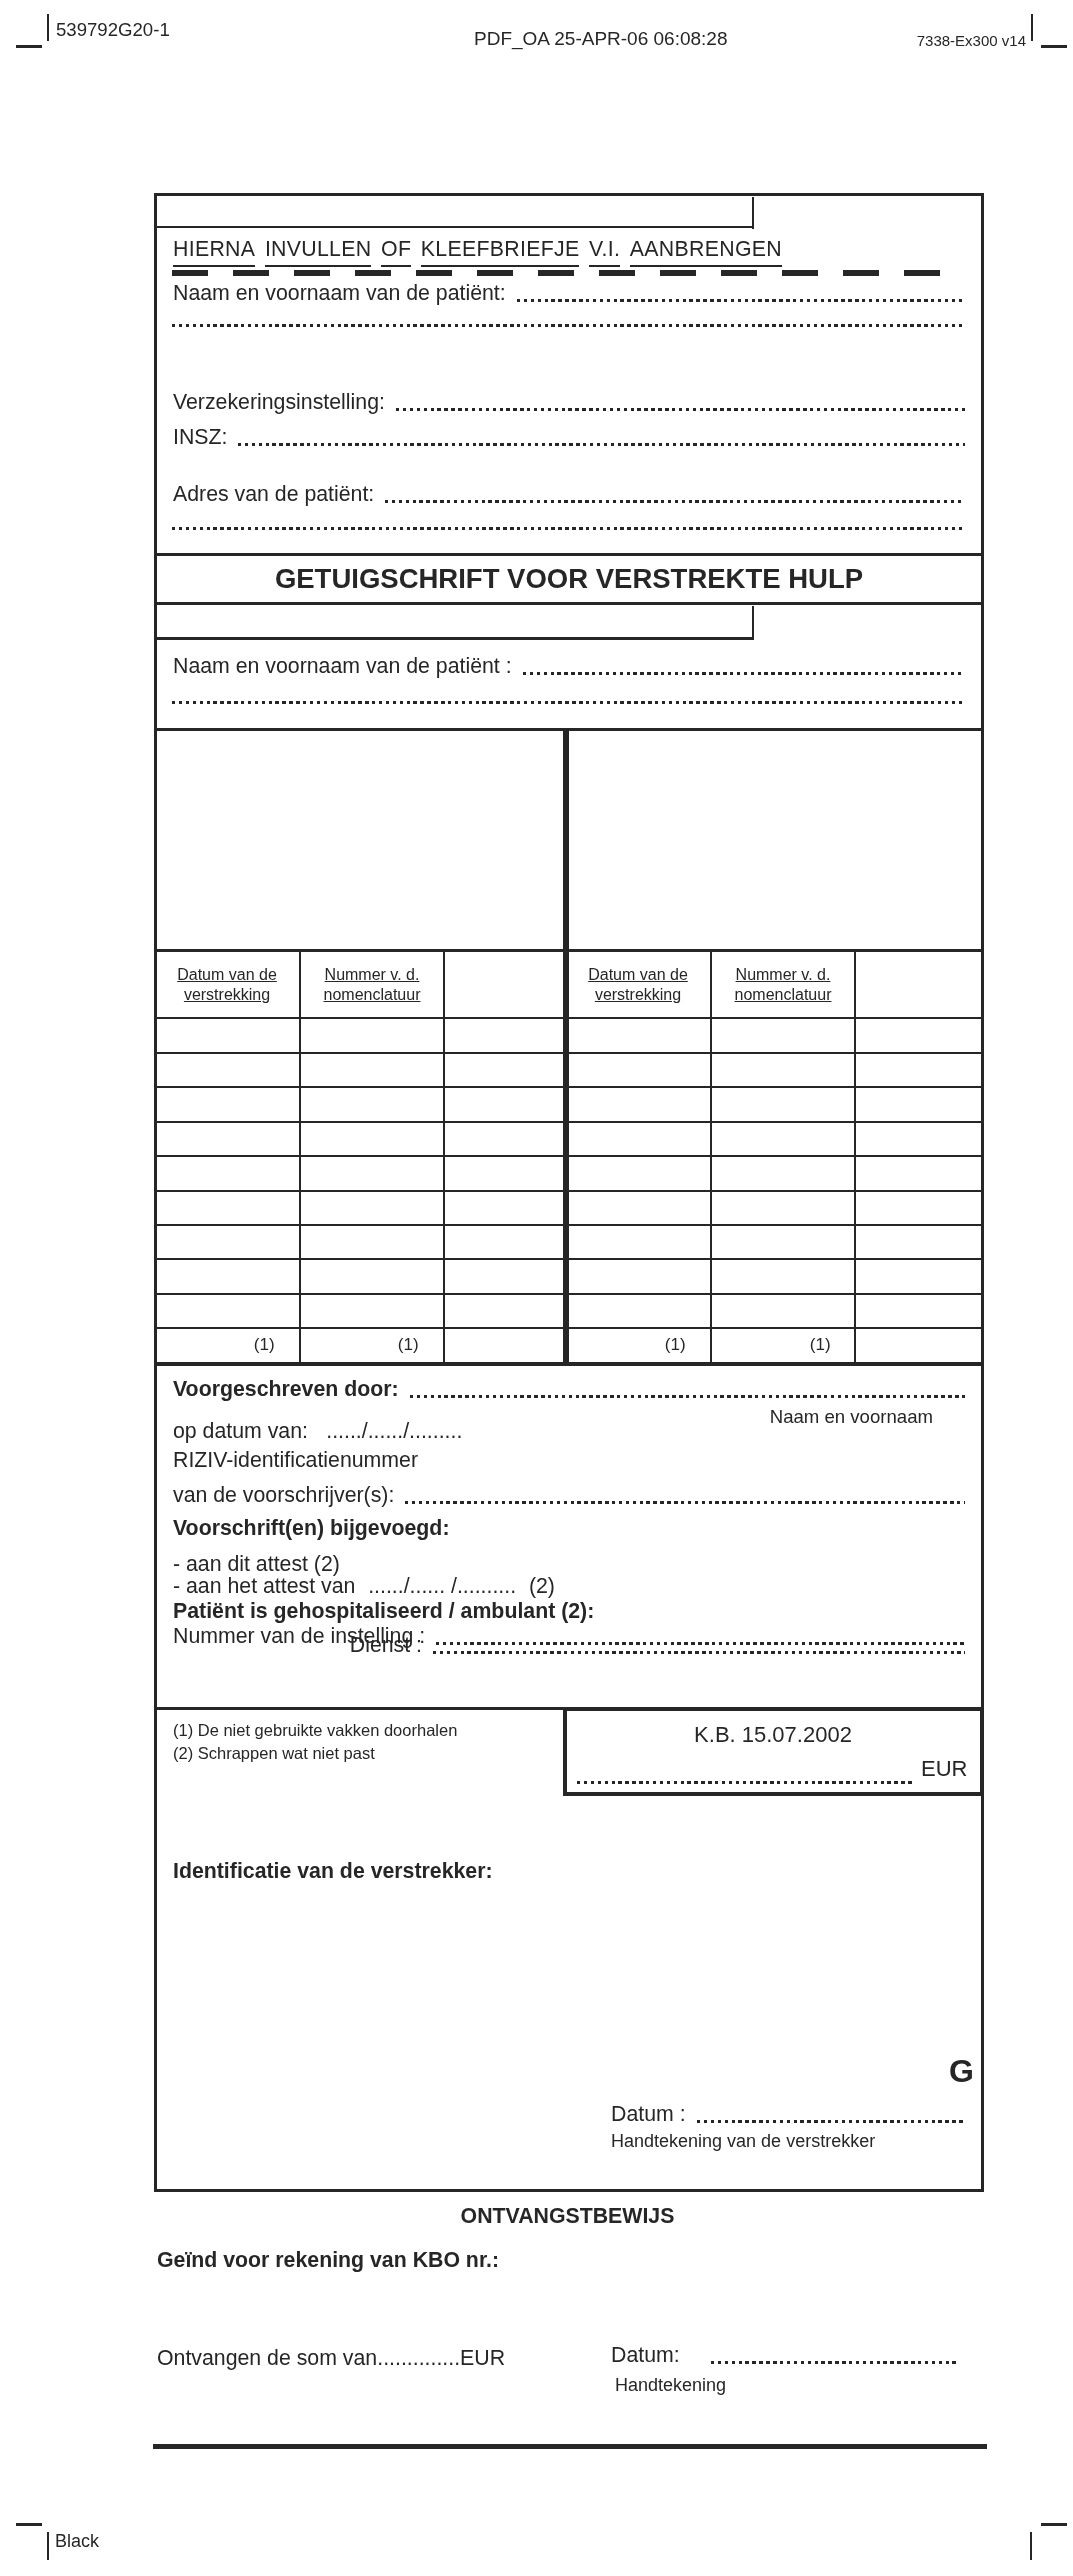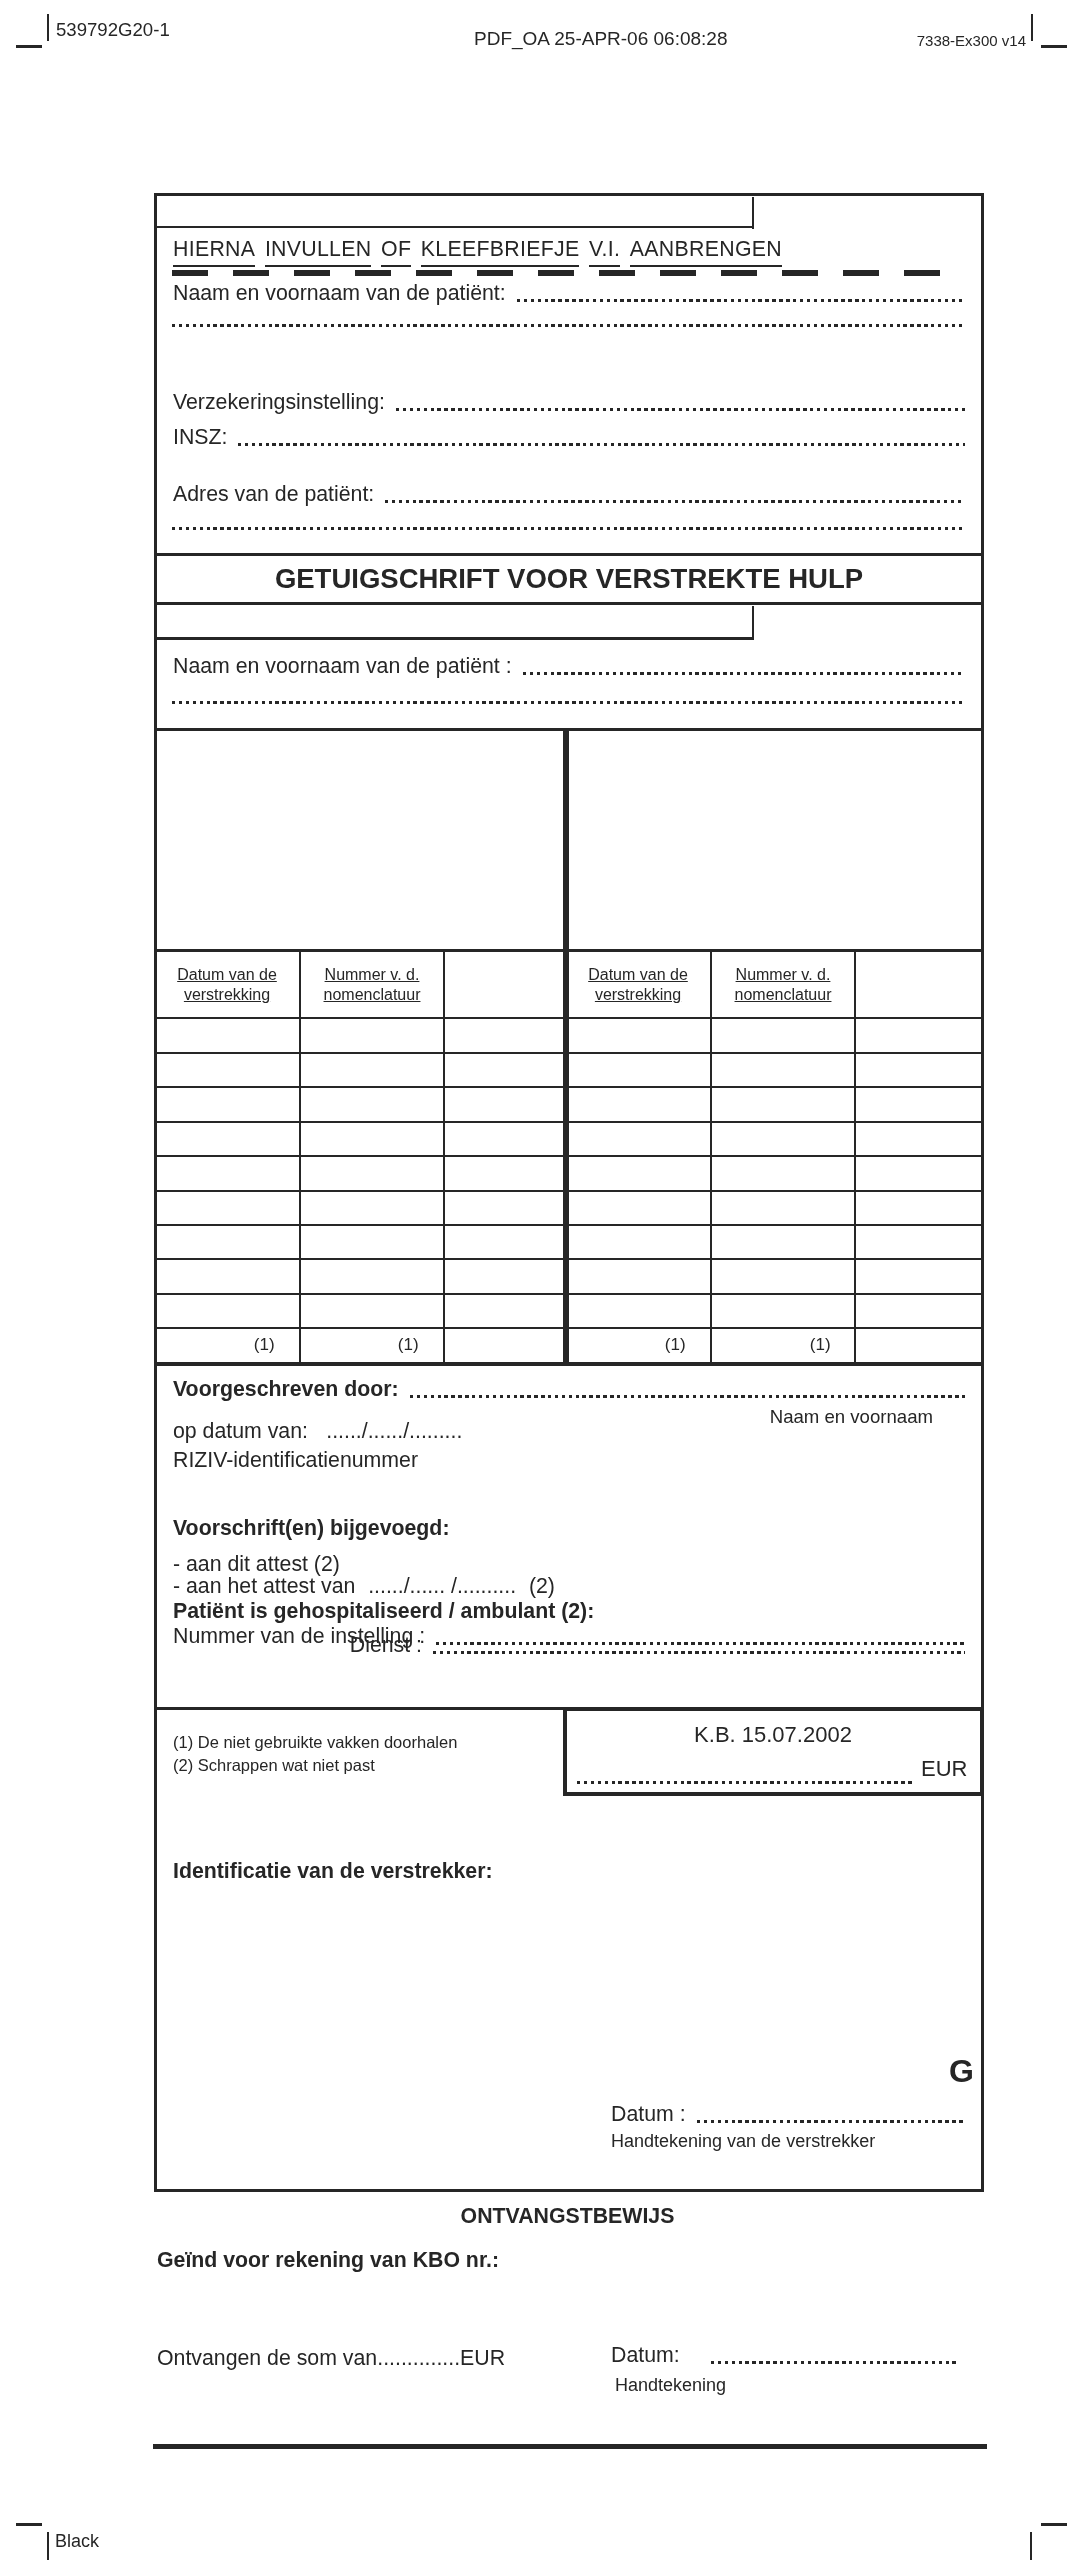--- a/index.html
+++ b/index.html
@@ -17,21 +17,21 @@
     background-image:repeating-linear-gradient(90deg,#262626 0 3.4px,transparent 3.4px 6.9px);
   }
   .dash-rule {
     position:absolute; height:6.2px;
     background-image:repeating-linear-gradient(90deg,#262626 0 36px,transparent 36px 61px);
   }
   .mark { position:absolute; background:#262626; }
   .fieldrow { position:absolute; display:flex; align-items:flex-end; }
   .fieldrow .lbl { white-space:nowrap; }
   .fieldrow .dotfill { flex:1; margin:0 0 4.1px 11px; }
-  .fs22 { font-size:15px; } .fs24 { font-size:16.5px;margin-top:12px; }
+  .fs22 { font-size:15px; } .fs24 { font-size:16.5px; }
   .fs26 { font-size:18px; } .fs27 { font-size:18.6px; } .fs28 { font-size:19px; } .fs31 { font-size:21.3px; } .fs32 { font-size:22px; }
   .b { font-weight:bold; }
   .main-box { position:absolute; left:154px; top:193px; width:830px; height:1999px; border:3.4px solid #262626; }
   .title-box { position:absolute; left:154px; top:553px; width:830px; height:52px; border:3.4px solid #262626;
                display:flex; align-items:center; justify-content:center; }
   .title-box .t { font-size:27.5px; font-weight:bold; letter-spacing:0px; }
   .subtitle { position:absolute; left:157px; top:611px; width:596px; text-align:center;
               font-size:20.7px; font-weight:bold; letter-spacing:0.7px; }
   .instruction { position:absolute; left:173px; top:237px; display:flex; gap:9.6px; font-size:21.3px; letter-spacing:0.3px; }
   .instruction span { border-bottom:2.8px solid #262626; padding-bottom:3.4px; }
@@ -137,20 +137,24 @@
     <span class="dotfill"></span>
   </div>
   <div class="abs fs27" style="left:754px; top:1406px; width:179px; text-align:right;">Naam en voornaam</div>
 
   <div class="abs fs31" style="left:173px; top:1419px;">
     <span>op datum van:</span>
     <span style="margin-left:12.4px;">....../....../.........</span>
   </div>
 
   <div class="abs fs31" style="left:173px; top:1448px;">RIZIV-identificatienummer</div>
+  <div class="fieldrow fs31" style="left:173px; top:1483px; width:792px;">
+    <span class="lbl">van de voorschrijver(s):</span>
+    <span class="dotfill"></span>
+  </div>
 
   <div class="abs fs31 b" style="left:173px; top:1516px;">Voorschrift(en) bijgevoegd:</div>
   <div class="abs fs31" style="left:173px; top:1552px;">-  aan dit attest (2)</div>
   <div class="abs fs31" style="left:173px; top:1574px;">
     <span>-  aan het attest van</span>
     <span style="margin-left:6.9px;">....../...... /..........</span>
     <span style="margin-left:6.9px;">(2)</span>
   </div>
 
   <div class="abs fs31 b" style="left:173px; top:1599px;">Patiënt is gehospitaliseerd / ambulant (2):</div>

